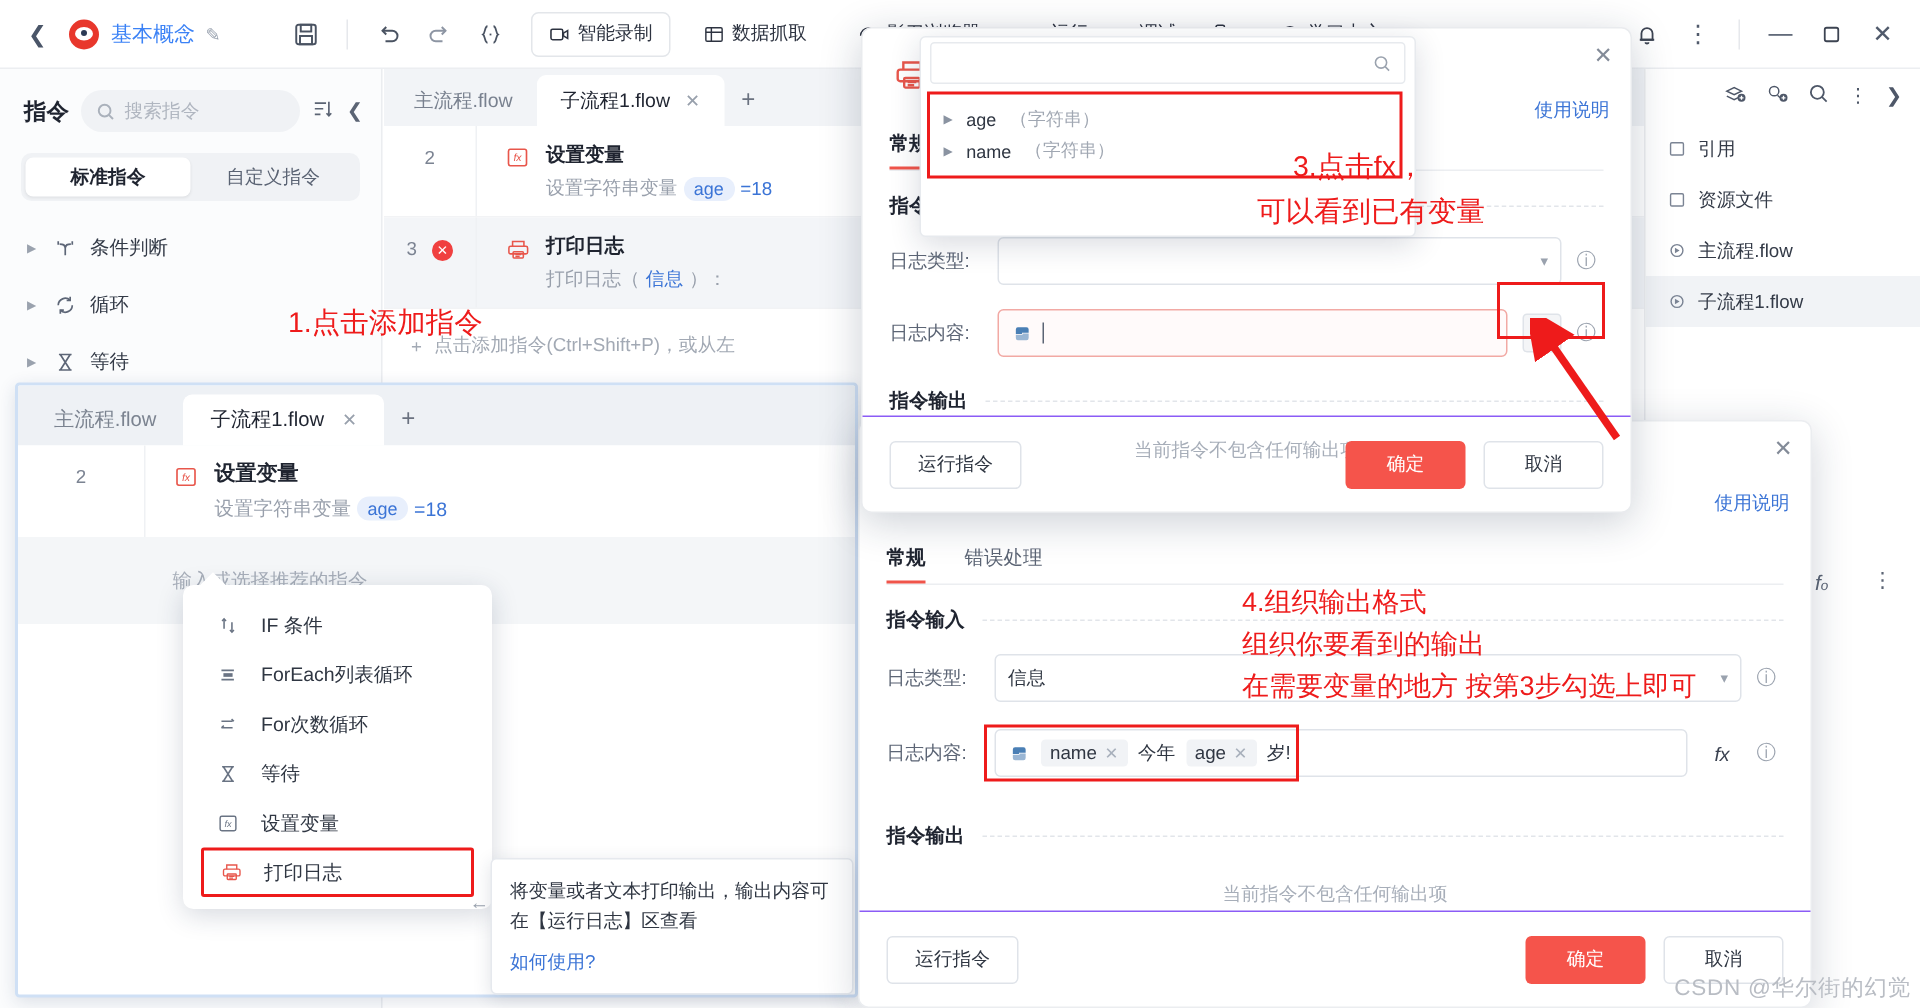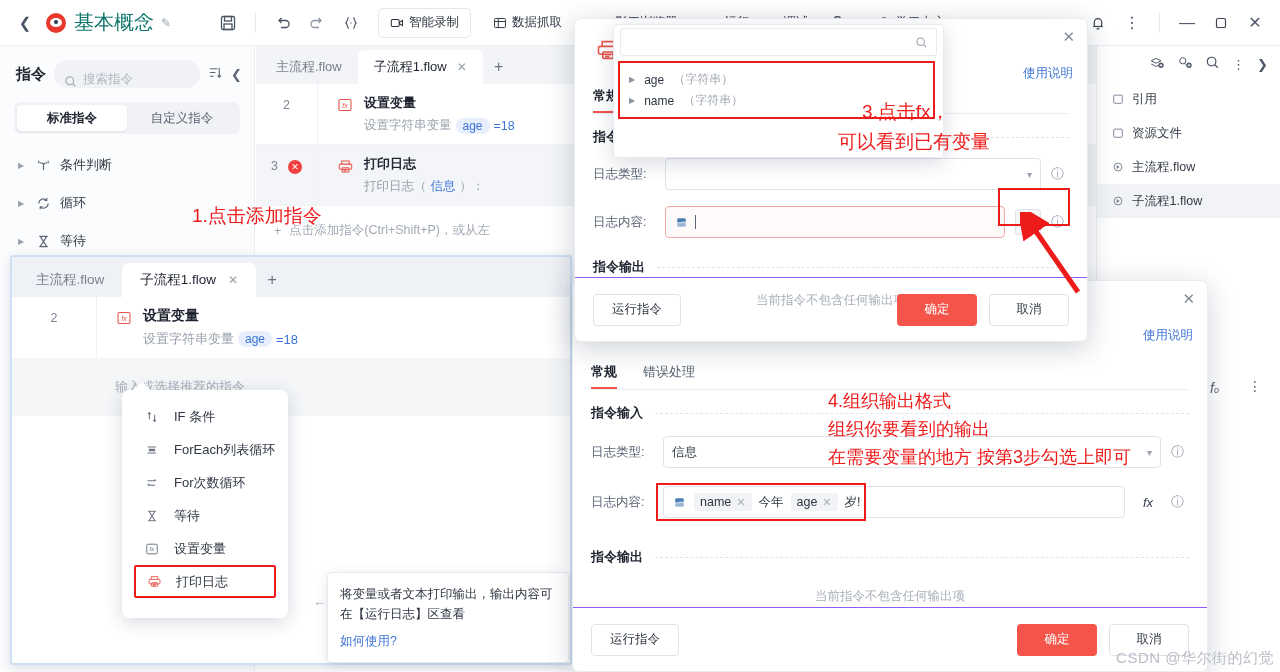--- a/index.html
+++ b/index.html
@@ -18,42 +18,42 @@
     display:flex; align-items:center; padding:0 8px;
   }
   .tb-back { width:34px; height:34px; display:flex; align-items:center; justify-content:center;
     color:#4a5568; font-size:15px; cursor:pointer; }
   .tb-logo { width:20px; height:20px; border-radius:50%; background:#e8372c; position:relative;
     margin-left:4px; }
   .tb-logo::after { content:""; position:absolute; left:4px; top:5px; width:12px; height:9px;
     border-radius:6px/4.5px; background:#fff; }
   .tb-logo::before { content:""; position:absolute; left:8px; top:7px; width:4px; height:4px;
     border-radius:50%; background:#2b3a55; z-index:2; }
-  .tb-title { font-size:20px; color:#0f766e; margin-left:8px; }
+  .tb-title { font-size:14px; color:#3b82f6; margin-left:8px; }
   .tb-edit { margin-left:7px; color:#9aa3b0; font-size:12px; cursor:pointer; }
   .tb-save { margin-left:40px; width:34px; height:34px; display:flex; align-items:center;
     justify-content:center; cursor:pointer; }
   .tb-div { width:1px; height:20px; background:#e6e8ec; margin:0 10px; }
   .tb-ic { width:34px; height:34px; display:flex; align-items:center; justify-content:center;
     color:#505a6b; cursor:pointer; }
   .tb-btn { display:flex; align-items:center; gap:5px; height:30px; padding:0 11px;
     border:1px solid #e3e6ea; border-radius:5px; font-size:12.5px; color:#2d3340;
     margin-left:10px; background:#fff; cursor:pointer; white-space:nowrap; }
   .tb-btn.noborder { border-color:transparent; }
   .tb-right { margin-left:auto; display:flex; align-items:center; }
   .run-tri { width:0;height:0;border-left:8px solid #3fae55;border-top:5px solid transparent;
     border-bottom:5px solid transparent; }
 
   
   .sidebar { position:absolute; left:0; top:46px; width:255px; height:626px;
     background:#fbfcfd; border-right:1px solid #ebedf0; }
   .sb-head { display:flex; align-items:center; padding:14px 12px 10px 16px; gap:8px; }
   .sb-title { font-size:15px; font-weight:bold; color:#1f2430; }
   .sb-search { flex:1; height:28px; background:#f0f2f5; border-radius:14px;
-    display:flex; align-items:flex-end; padding:0 10px; gap:6px; }
+    display:flex; align-items:center; padding:0 10px; gap:6px; }
   .sb-search span.ph { font-size:12.5px; color:#b0b6c0; }
   .sb-hic { color:#5b6broken; color:#5b6474; font-size:13px; cursor:pointer; }
   .sb-tabs { margin:4px 14px 0 14px; height:32px; background:#f0f2f5; border-radius:7px;
     display:flex; padding:3px; }
   .sb-tab { flex:1; display:flex; align-items:center; justify-content:center; font-size:12.5px;
     color:#5a6373; border-radius:5px; cursor:pointer; }
   .sb-tab.active { background:#fff; color:#1f2430; font-weight:bold;
     box-shadow:0 1px 2px rgba(0,0,0,.07); }
   .sb-list { margin-top:12px; }
   .sb-item { display:flex; align-items:center; gap:9px; height:38px; padding-left:18px;
@@ -114,23 +114,23 @@
   .in-tab { height:34px; padding:0 18px; display:flex; align-items:center; gap:12px;
     font-size:13.5px; color:#7b8390; cursor:pointer; }
   .in-tab.active { background:#fff; color:#1f2430; border-radius:6px 6px 0 0; }
   .in-rows { background:#fff; }
   .in-row { display:flex; min-height:56px; }
   .in-no { width:85px; display:flex; justify-content:center; padding-top:14px;
     font-size:12.5px; color:#7b8392; border-right:1px solid #eff1f4; }
   .in-body { flex:1; padding:10px 0 10px 18px; display:flex; gap:10px; }
   .in-ph { background:#f4f6f8; height:58px; display:flex; align-items:center;
     padding-left:103px; font-size:13px; color:#a7aeb9; }
-  .in-menu { position:absolute; left:122px; top:390px; width:166px;
+  .in-menu { position:absolute; left:122px; top:390px; width:206px;
     background:#fff; border-radius:7px; box-shadow:0 4px 18px rgba(30,45,80,.18);
-    padding:10px 0 20px 0; }
+    padding:10px 0 8px 0; }
   .in-menu::before { content:""; position:absolute; left:14px; top:-6px; width:12px; height:12px;
     background:#fff; transform:rotate(45deg); }
   .mi { display:flex; align-items:center; gap:14px; height:33px; padding-left:22px;
     font-size:13px; color:#2f3642; cursor:pointer; }
   .mi-ic { width:16px; display:flex; align-items:center; justify-content:center; color:#6a7policies;
     color:#6a7484; font-size:13px; }
   .mi.hl { border:2px solid #ee1b1b; margin:0 12px 0 12px; padding-left:10px; border-radius:2px; }
   .tip { position:absolute; left:327px; top:572px; width:242px; background:#fff;
     border:1px solid #e6e9ee; border-radius:4px; box-shadow:0 3px 12px rgba(30,45,80,.13);
     padding:11px 12px; font-size:12.5px; color:#2f3642; line-height:1.6; }

